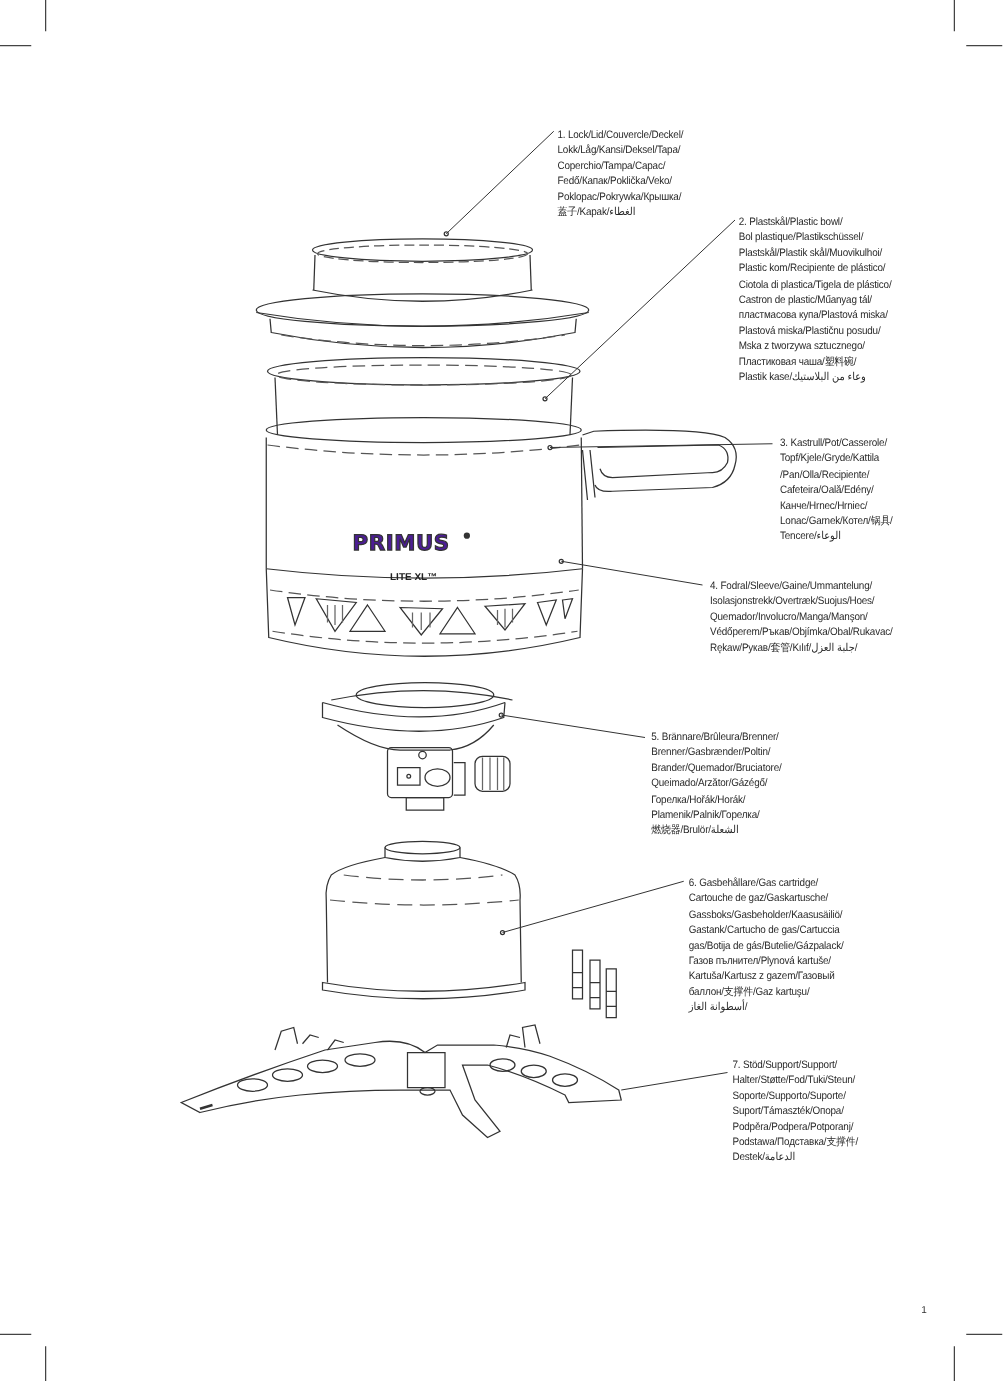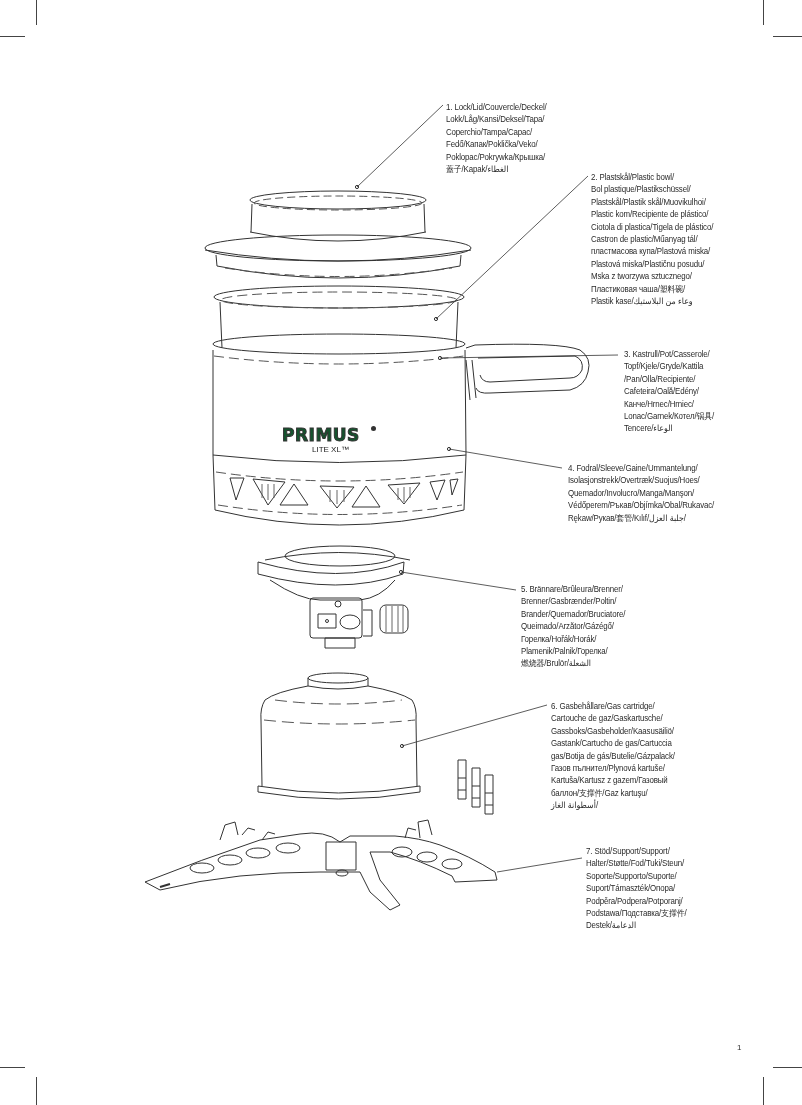--- a/index.html
+++ b/index.html
@@ -139,23 +139,23 @@
     <path d="M357 187 L443 105"></path>
     <path d="M436 319 L588 176"></path>
     <path d="M440 358 L618 355"></path>
     <path d="M449 449 L562 468"></path>
     <path d="M401 572 L516 590"></path>
     <path d="M402 746 L547 705"></path>
     <path d="M497 872 L582 858"></path>
   </g>
 </svg>
 
-<div style="position:absolute;left:282px;top:425px;font-family:'DejaVu Sans',sans-serif;font-size:17px;font-weight:bold;color:#14532d;-webkit-text-stroke:1px #333;letter-spacing:0.5px;">PRIMUS</div>
+<div style="position:absolute;left:282px;top:425px;font-family:'DejaVu Sans',sans-serif;font-size:17px;font-weight:bold;color:#4c1d95;-webkit-text-stroke:1px #333;letter-spacing:0.5px;">PRIMUS</div>
 <div style="position:absolute;left:371px;top:426px;width:5px;height:5px;border-radius:50%;background:#333;"></div>
-<div style="position:absolute;left:312px;top:445px;font-size:8px;font-weight:normal;color:#222;">LITE XL™</div>
+<div style="position:absolute;left:312px;top:457px;font-size:8px;font-weight:bold;color:#222;">LITE XL™</div>
 
 <div class="label" style="left:446px;top:101px;">
   <div>1. Lock/Lid/Couvercle/Deckel/</div>
   <div>Lokk/Låg/Kansi/Deksel/Tapa/</div>
   <div>Coperchio/Tampa/Capac/</div>
   <div>Fedő/Капак/Poklička/Veko/</div>
   <div>Poklopac/Pokrywka/Крышка/</div>
   <div>蓋子/Kapak/الغطاء</div>
 </div>
 

